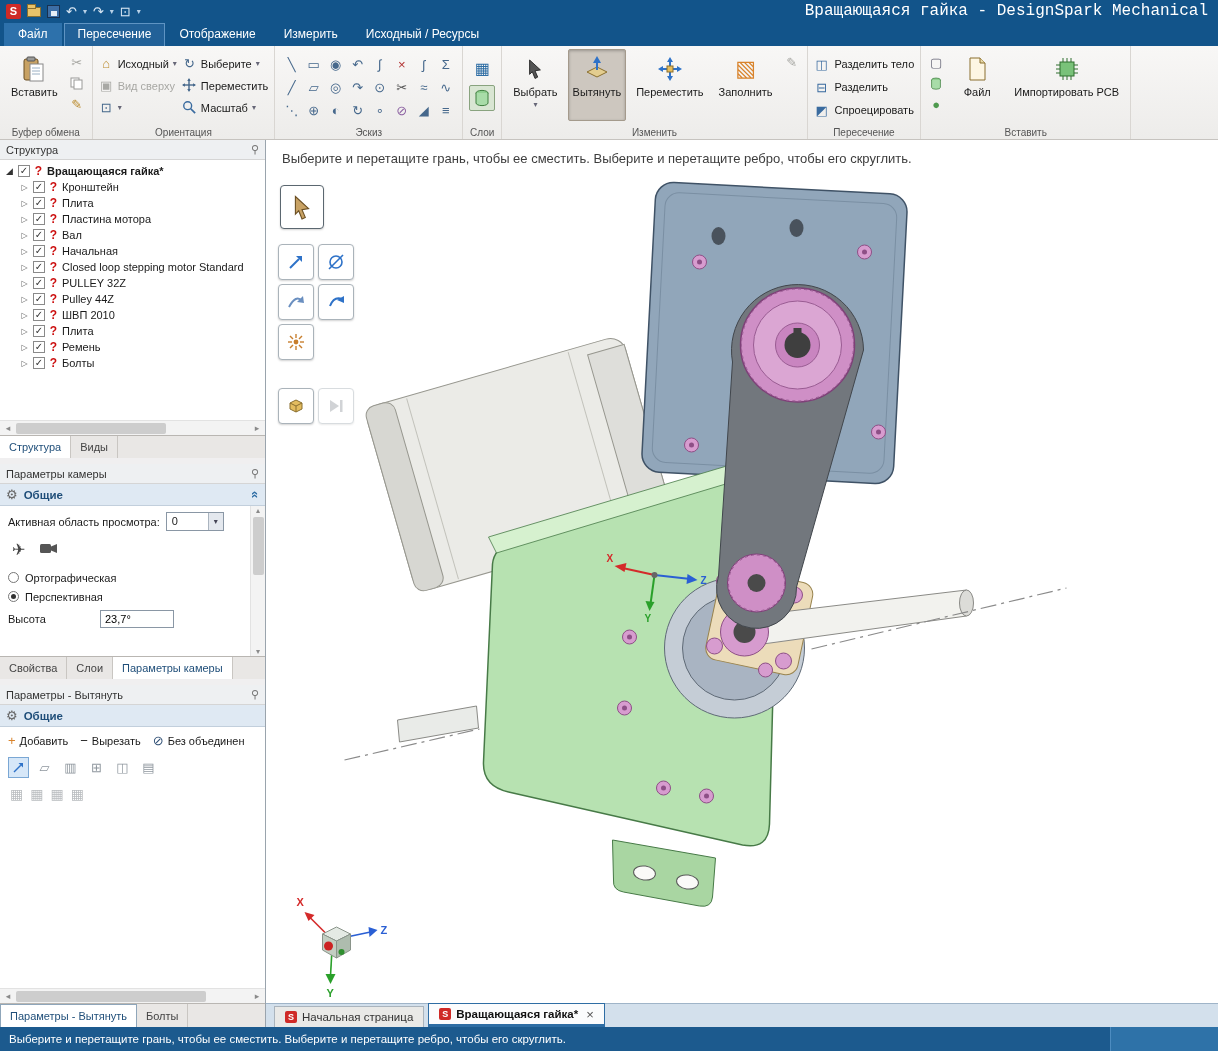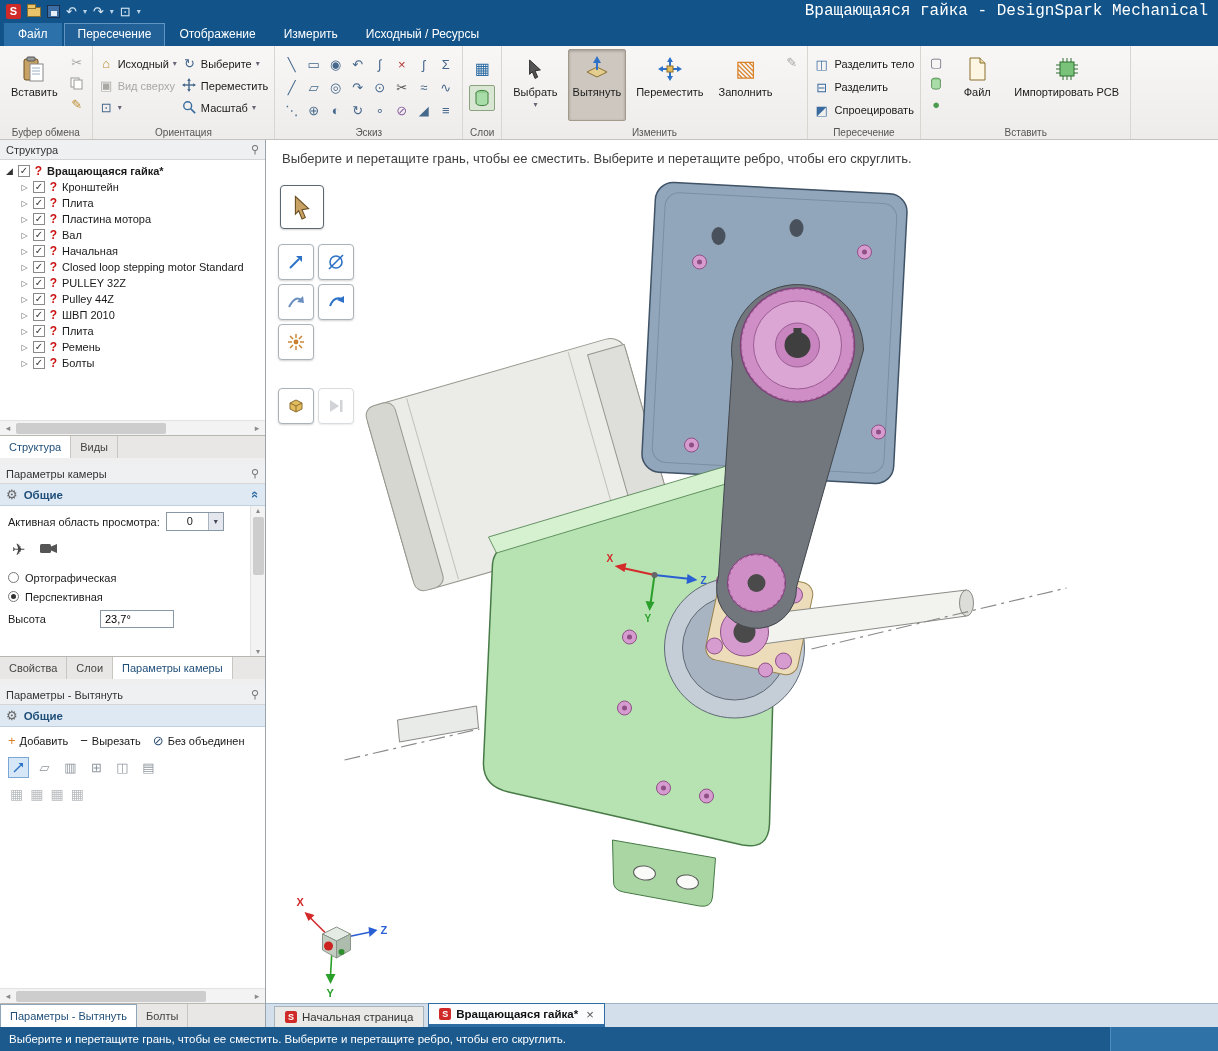--- a/index.html
+++ b/index.html
@@ -71,21 +71,21 @@
 
   .ptabs { height:23px; background:#e9e7e5; border-top:1px solid #b9b6b2; display:flex; align-items:stretch; font-size:11px; flex:none; }
   .ptab { display:flex; align-items:center; padding:0 9px; color:#444; border-right:1px solid #c9c6c2; }
   .ptab.active { background:#fff; color:#1f4e79; }
 
   .secbar { height:22px; background:#dfe9f3; border-bottom:1px solid #c2cfdc; display:flex; align-items:center; gap:6px; padding:0 6px; font-size:11.5px; font-weight:bold; color:#1f4e79; flex:none; }
   .secbar .gear { color:#666; font-weight:normal; font-size:13px; }
   .secbar .collapse { margin-left:auto; color:#2e6da4; transform:rotate(90deg); font-weight:bold; font-size:13px; }
 
   .cam-body { height:150px; position:relative; padding:6px 20px 0 8px; font-size:11px; overflow:hidden; background:#fff; flex:none; }
-  .cam-row1 { display:flex; align-items:center; gap:6px; margin-bottom:9px;text-align:center; }
+  .cam-row1 { display:flex; align-items:center; gap:6px; margin-bottom:9px; }
   .dropdown { width:58px; height:19px; border:1px solid #8a97a5; display:flex; align-items:stretch; background:#fff; }
   .dropdown .val { flex:1; padding:2px 0 0 5px; }
   .dropdown .dbtn { width:15px; background:#e4e8ee; border-left:1px solid #aab4bf; display:flex; align-items:center; justify-content:center; font-size:8px; color:#445; }
   .cam-icons { display:flex; gap:14px; margin:0 0 9px 4px; align-items:center; }
   .radio-row { display:flex; align-items:center; gap:6px; height:19px; }
   .rdo { width:11px; height:11px; border:1px solid #777; border-radius:50%; background:#fff; position:relative; flex:none; }
   .rdo.sel::after { content:""; position:absolute; inset:2px; background:#333; border-radius:50%; }
   .field-row { display:flex; align-items:center; height:25px; }
   .field-row label { width:92px; }
   .fld { width:74px; height:18px; border:1px solid #8a97a5; font-size:11px; padding:0 4px; font-family:inherit; background:#fff; }

